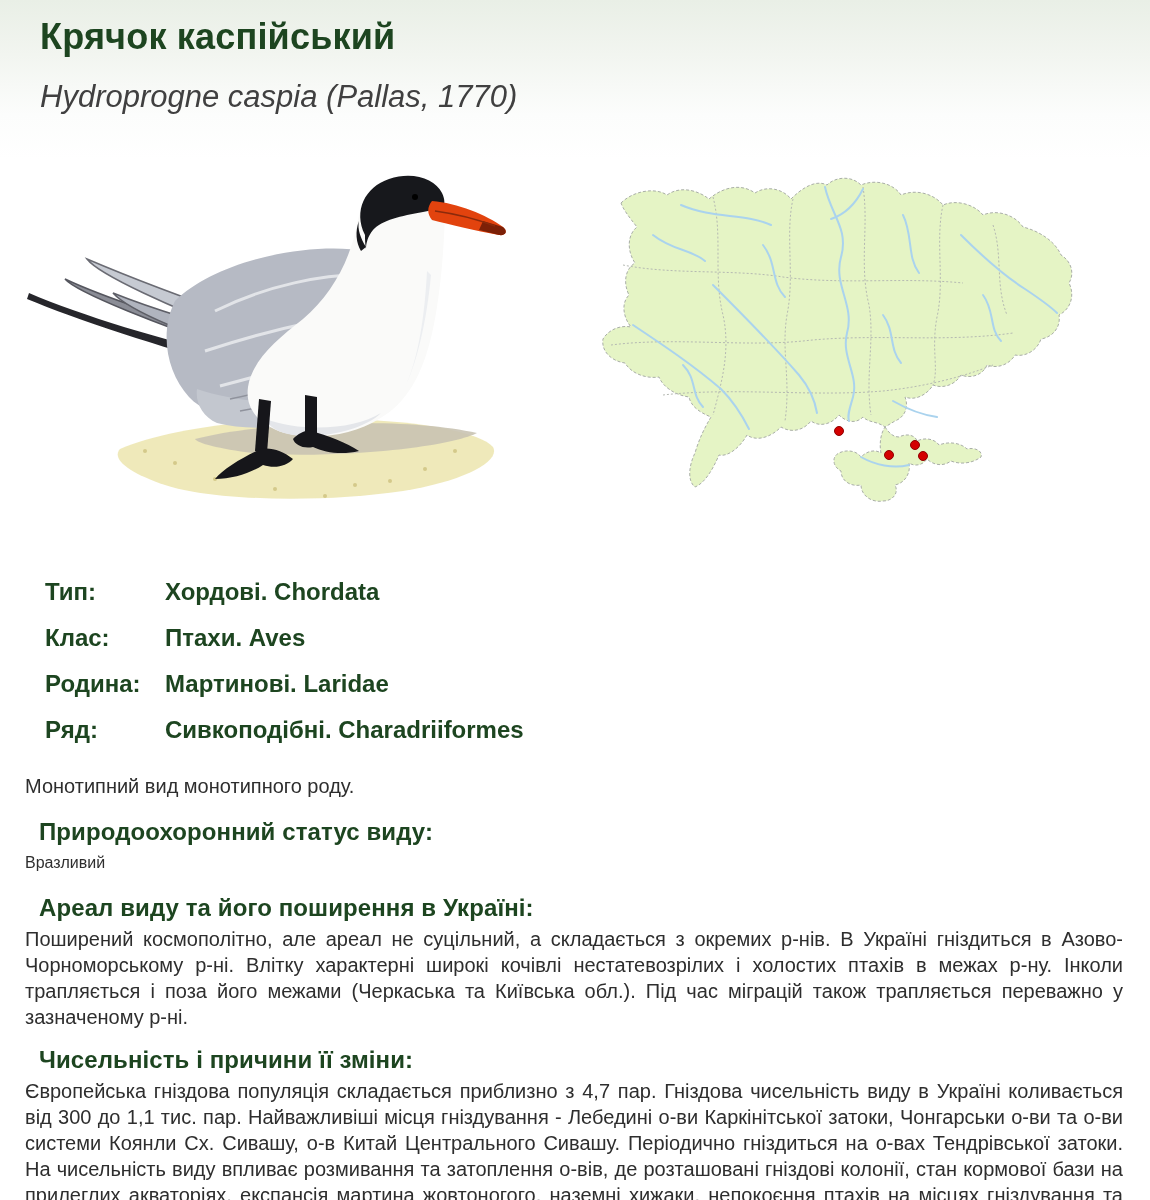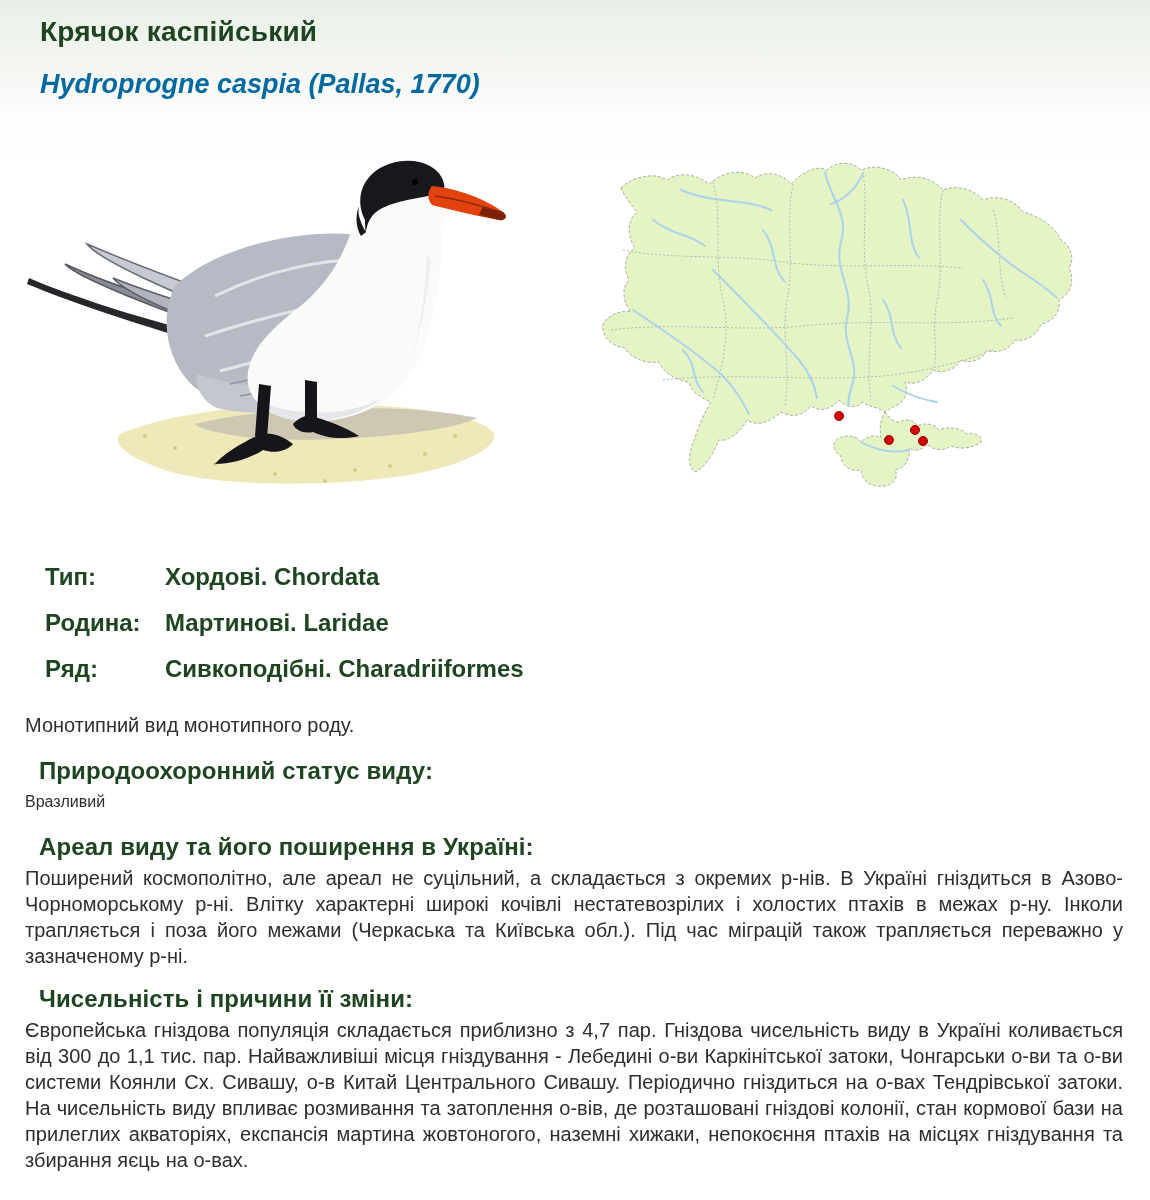--- a/index.html
+++ b/index.html
@@ -3,25 +3,25 @@
 <meta charset="utf-8">
 <style>
   html,body{margin:0;padding:0;}
   body{
     width:1150px;height:1200px;overflow:hidden;
     font-family:"Liberation Sans","DejaVu Sans",sans-serif;
     background:linear-gradient(180deg,#e9efe6 0px,#f2f5f0 55px,#fcfdfc 115px,#ffffff 160px);
   }
   .page{padding:10px 25px 0 25px;}
   h1.title{
-    font-size:28px;font-weight:bold;color:#1d4520;
+    font-size:36px;font-weight:bold;color:#1d4520;
     margin:6px 0 0 15px;letter-spacing:0.2px;
   }
   .latin{
-    font-size:27px;font-weight:bold;font-style:italic;color:#0369a1;
+    font-size:31px;font-weight:normal;font-style:italic;color:#404040;
     margin:21px 0 0 15px;
   }
   .figures{display:flex;align-items:flex-start;margin-top:36px;}
   svg.bird{width:520px;height:382px;flex:0 0 auto;}
   svg.map{width:516px;height:345px;flex:0 0 auto;margin-left:18px;margin-top:14px;}
   table.taxonomy{margin:36px 0 0 20px;border-collapse:collapse;}
   table.taxonomy td{
     font-size:24px;font-weight:bold;color:#1d4520;
     padding:9px 0;vertical-align:top;
   }
@@ -153,20 +153,24 @@
     </svg>
   </div>
 
   <table class="taxonomy">
     <tbody>
       <tr>
         <td class="lab">Тип:</td>
         <td>Хордові. Chordata</td>
       </tr>
       <tr>
+        <td class="lab">Клас:</td>
+        <td>Птахи. Aves</td>
+      </tr>
+      <tr>
         <td class="lab">Родина:</td>
         <td>Мартинові. Laridae</td>
       </tr>
       <tr>
         <td class="lab">Ряд:</td>
         <td>Сивкоподібні. Charadriiformes</td>
       </tr>
     </tbody>
   </table>
 

